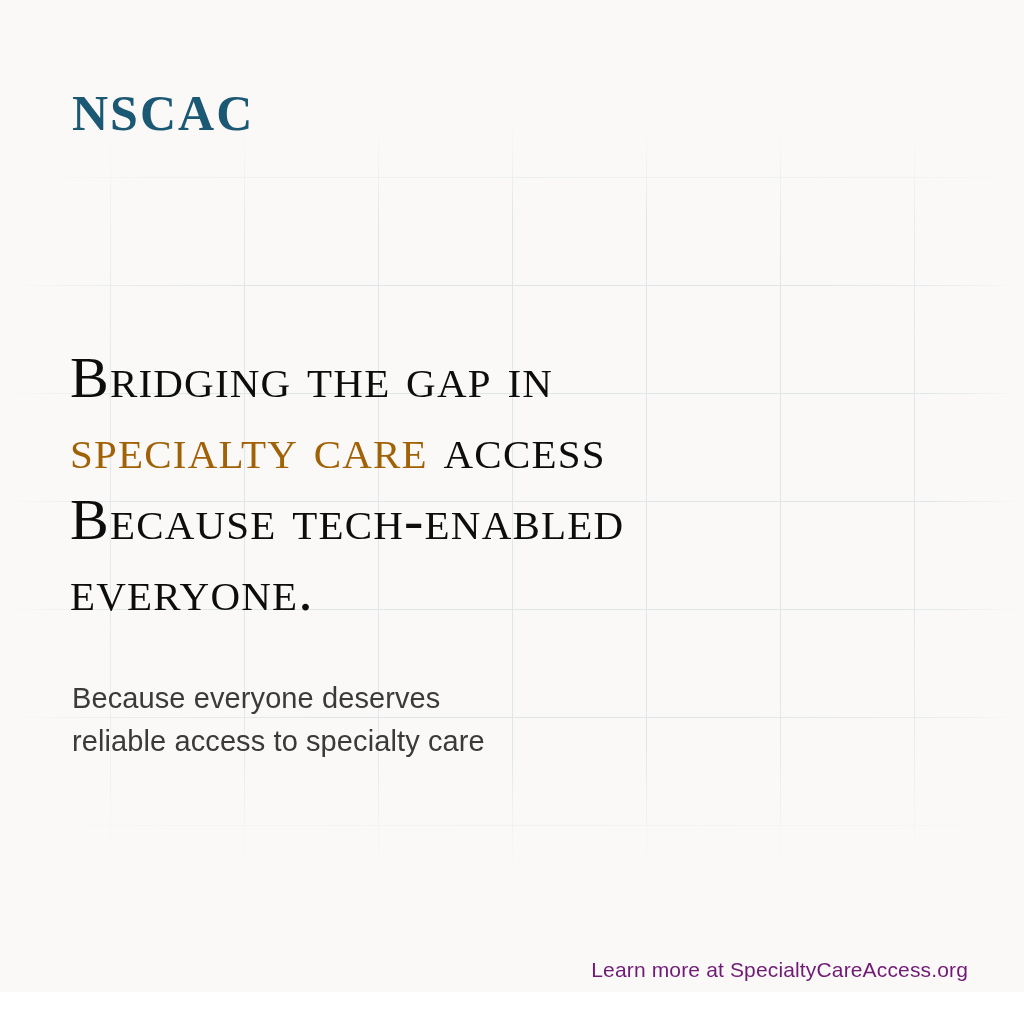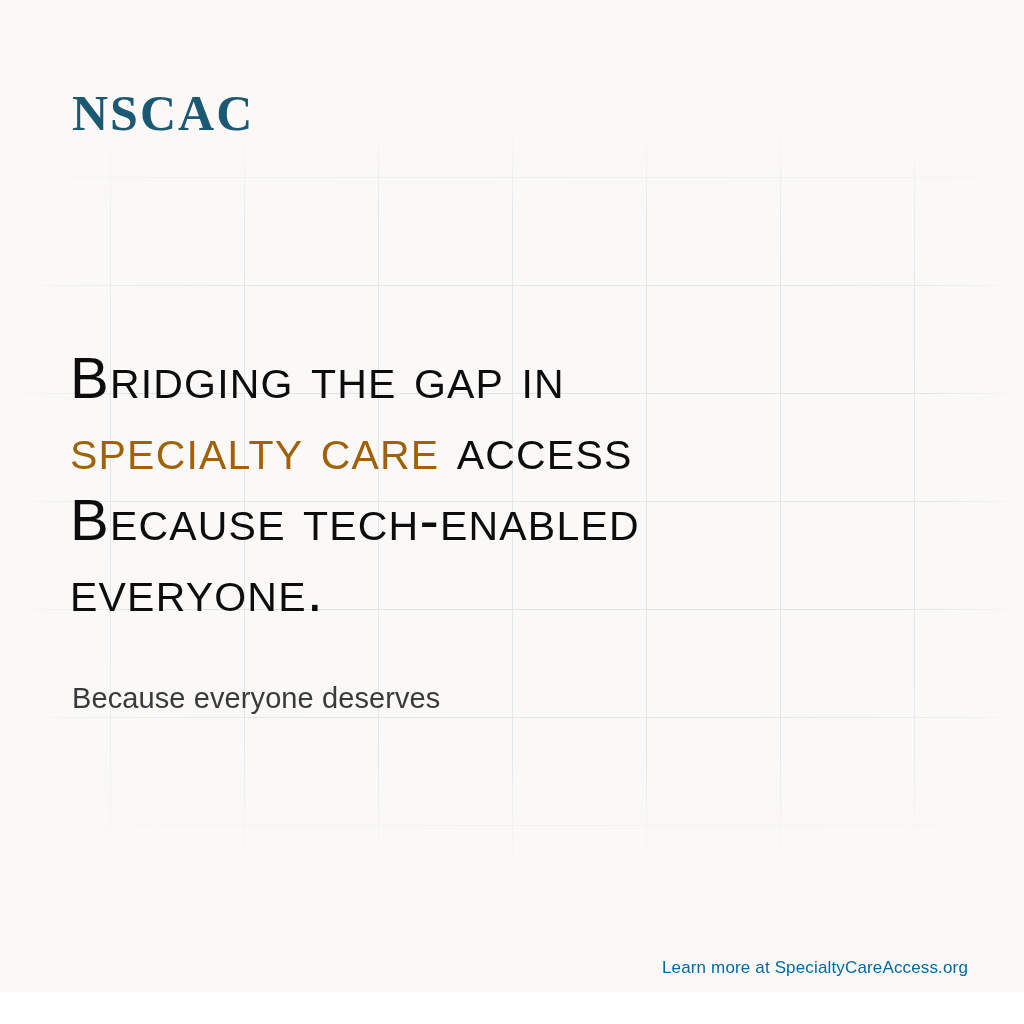--- a/index.html
+++ b/index.html
@@ -85,21 +85,21 @@
     color: #1a5874;
     line-height: 1.05;
     white-space: nowrap;
   }
 
   #headline {
     position: absolute;
     left: 70px;
     top: 303px;
     width: 890px;
-    font-family: Liberation Sans, sans-serif;
+    font-family: Liberation Serif, serif;
     font-size: 58px;
     font-weight: 400;
     font-variant: small-caps;
     letter-spacing: 1.2px;
     color: #0d0d0d;
     line-height: 71px;
   }
   #headline .hl-line {
     display: block;
     white-space: nowrap;
@@ -120,23 +120,23 @@
     line-height: 43px;
     letter-spacing: 0.1px;
   }
   #subheading .sub-line { display: block; white-space: nowrap; }
 
   #footer-note {
     position: absolute;
     right: 56px;
     top: 958px;
     font-family: "Liberation Sans", sans-serif;
-    font-size: 17px;
+    font-size: 21px;
     font-weight: 400;
-    color: #0369a1;
+    color: #701a75;
     letter-spacing: 0.15px;
     white-space: nowrap;
     text-align: right;
   }
 </style>
 </head>
 <body>
 
 <div id="poster">
 
@@ -160,18 +160,19 @@
       <span class="hl-line">
         <span>Because tech-enabled</span>
       </span>
       <span class="hl-line">
         <span>everyone.</span>
       </span>
     </h1>
 
     <p id="subheading">
       <span class="sub-line">Because everyone deserves</span>
+      <span class="sub-line">reliable access to specialty care</span>
     </p>
 
     <div id="footer-note">Learn more at SpecialtyCareAccess.org</div>
 
   </div>
 </div>
 
 </body></html>

